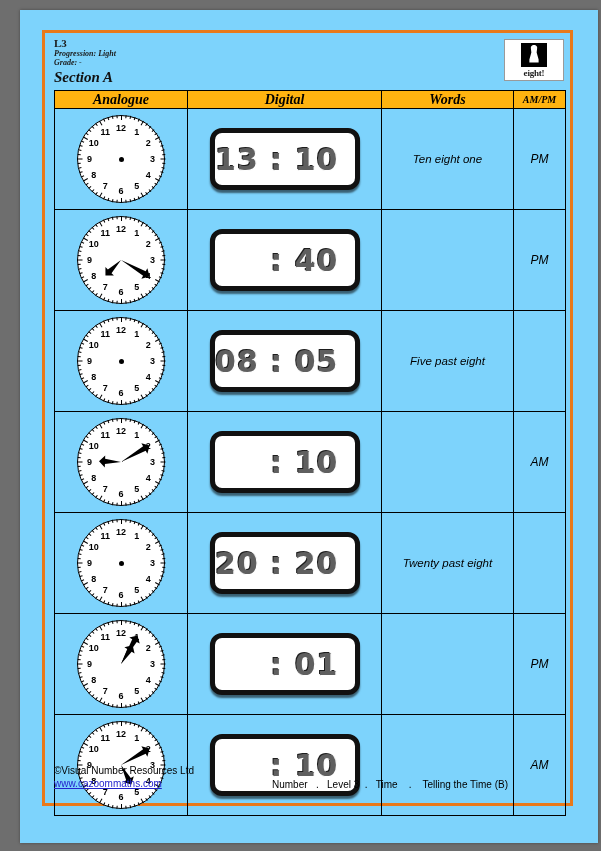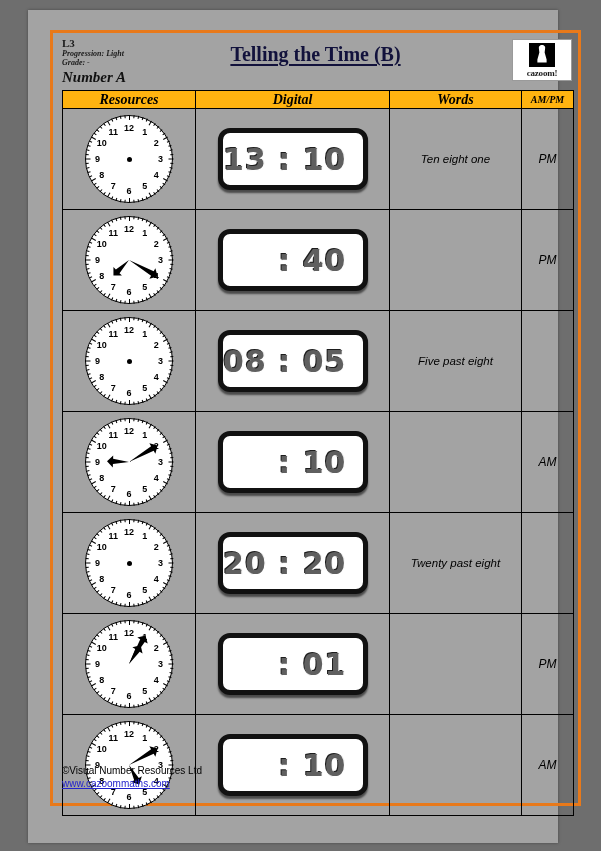--- a/index.html
+++ b/index.html
@@ -8,25 +8,25 @@
   }
   body {
     width: 601px;
     height: 851px;
     background: #6e6e6e;
     font-family: "Liberation Sans", sans-serif;
     overflow: hidden;
   }
   .page {
     position: absolute;
-    left: 28px;
+    left: 20px;
     top: 10px;
-    width: 530px;
+    width: 578px;
     height: 833px;
-    background: #a3a3a3;
+    background: #7dd3fc;
     box-shadow: 0 0 3px rgba(0,0,0,0.35);
   }
   .frame {
     position: absolute;
     left: 22px;
     top: 20px;
     width: 531px;
     height: 776px;
     border: 3px solid #e8791a;
     box-sizing: border-box;
@@ -300,42 +300,41 @@
 
 <div class="page">
   <div class="frame">
 
     <div class="header">
       <div class="meta">
         <div class="lvl">L3</div>
         <div class="sub">Progression: Light</div>
         <div class="sub">Grade: -</div>
       </div>
-      <div class="title">Telling the Time (B)</div>
       <div class="logo">
         <div class="logo-inner">
           <div class="logo-mark">
             <div class="logo-vase"></div>
           </div>
-          <div class="logo-word">cazoom!</div>
+          <div class="logo-word">eight!</div>
         </div>
       </div>
-      <div class="section-label">Number A</div>
+      <div class="section-label">Section A</div>
     </div>
 
     <table class="tbl">
       <colgroup>
         <col class="col-analogue">
         <col class="col-digital">
         <col class="col-words">
         <col class="col-ampm">
       </colgroup>
       <thead>
         <tr>
-          <th>Resources</th>
+          <th>Analogue</th>
           <th>Digital</th>
           <th>Words</th>
           <th class="ampm-h">AM/PM</th>
         </tr>
       </thead>
       <tbody id="table-body">
           <tr>
             <td>
               <div class="cell-center">
                 <div class="clockwrap">
@@ -1063,16 +1062,17 @@
                 <div class="ampm-txt">AM</div>
               </div>
             </td>
           </tr>
         </tbody>
     </table>
 
     <div class="footer">
       <div class="copy">©Visual Number Resources Ltd</div>
       <a class="weblink" href="#">www.cazoommaths.com</a>
+      <div class="breadcrumb">Number   .   Level 3  .   Time    .    Telling the Time (B)</div>
     </div>
 
   </div>
 </div>
 
 </body></html>

